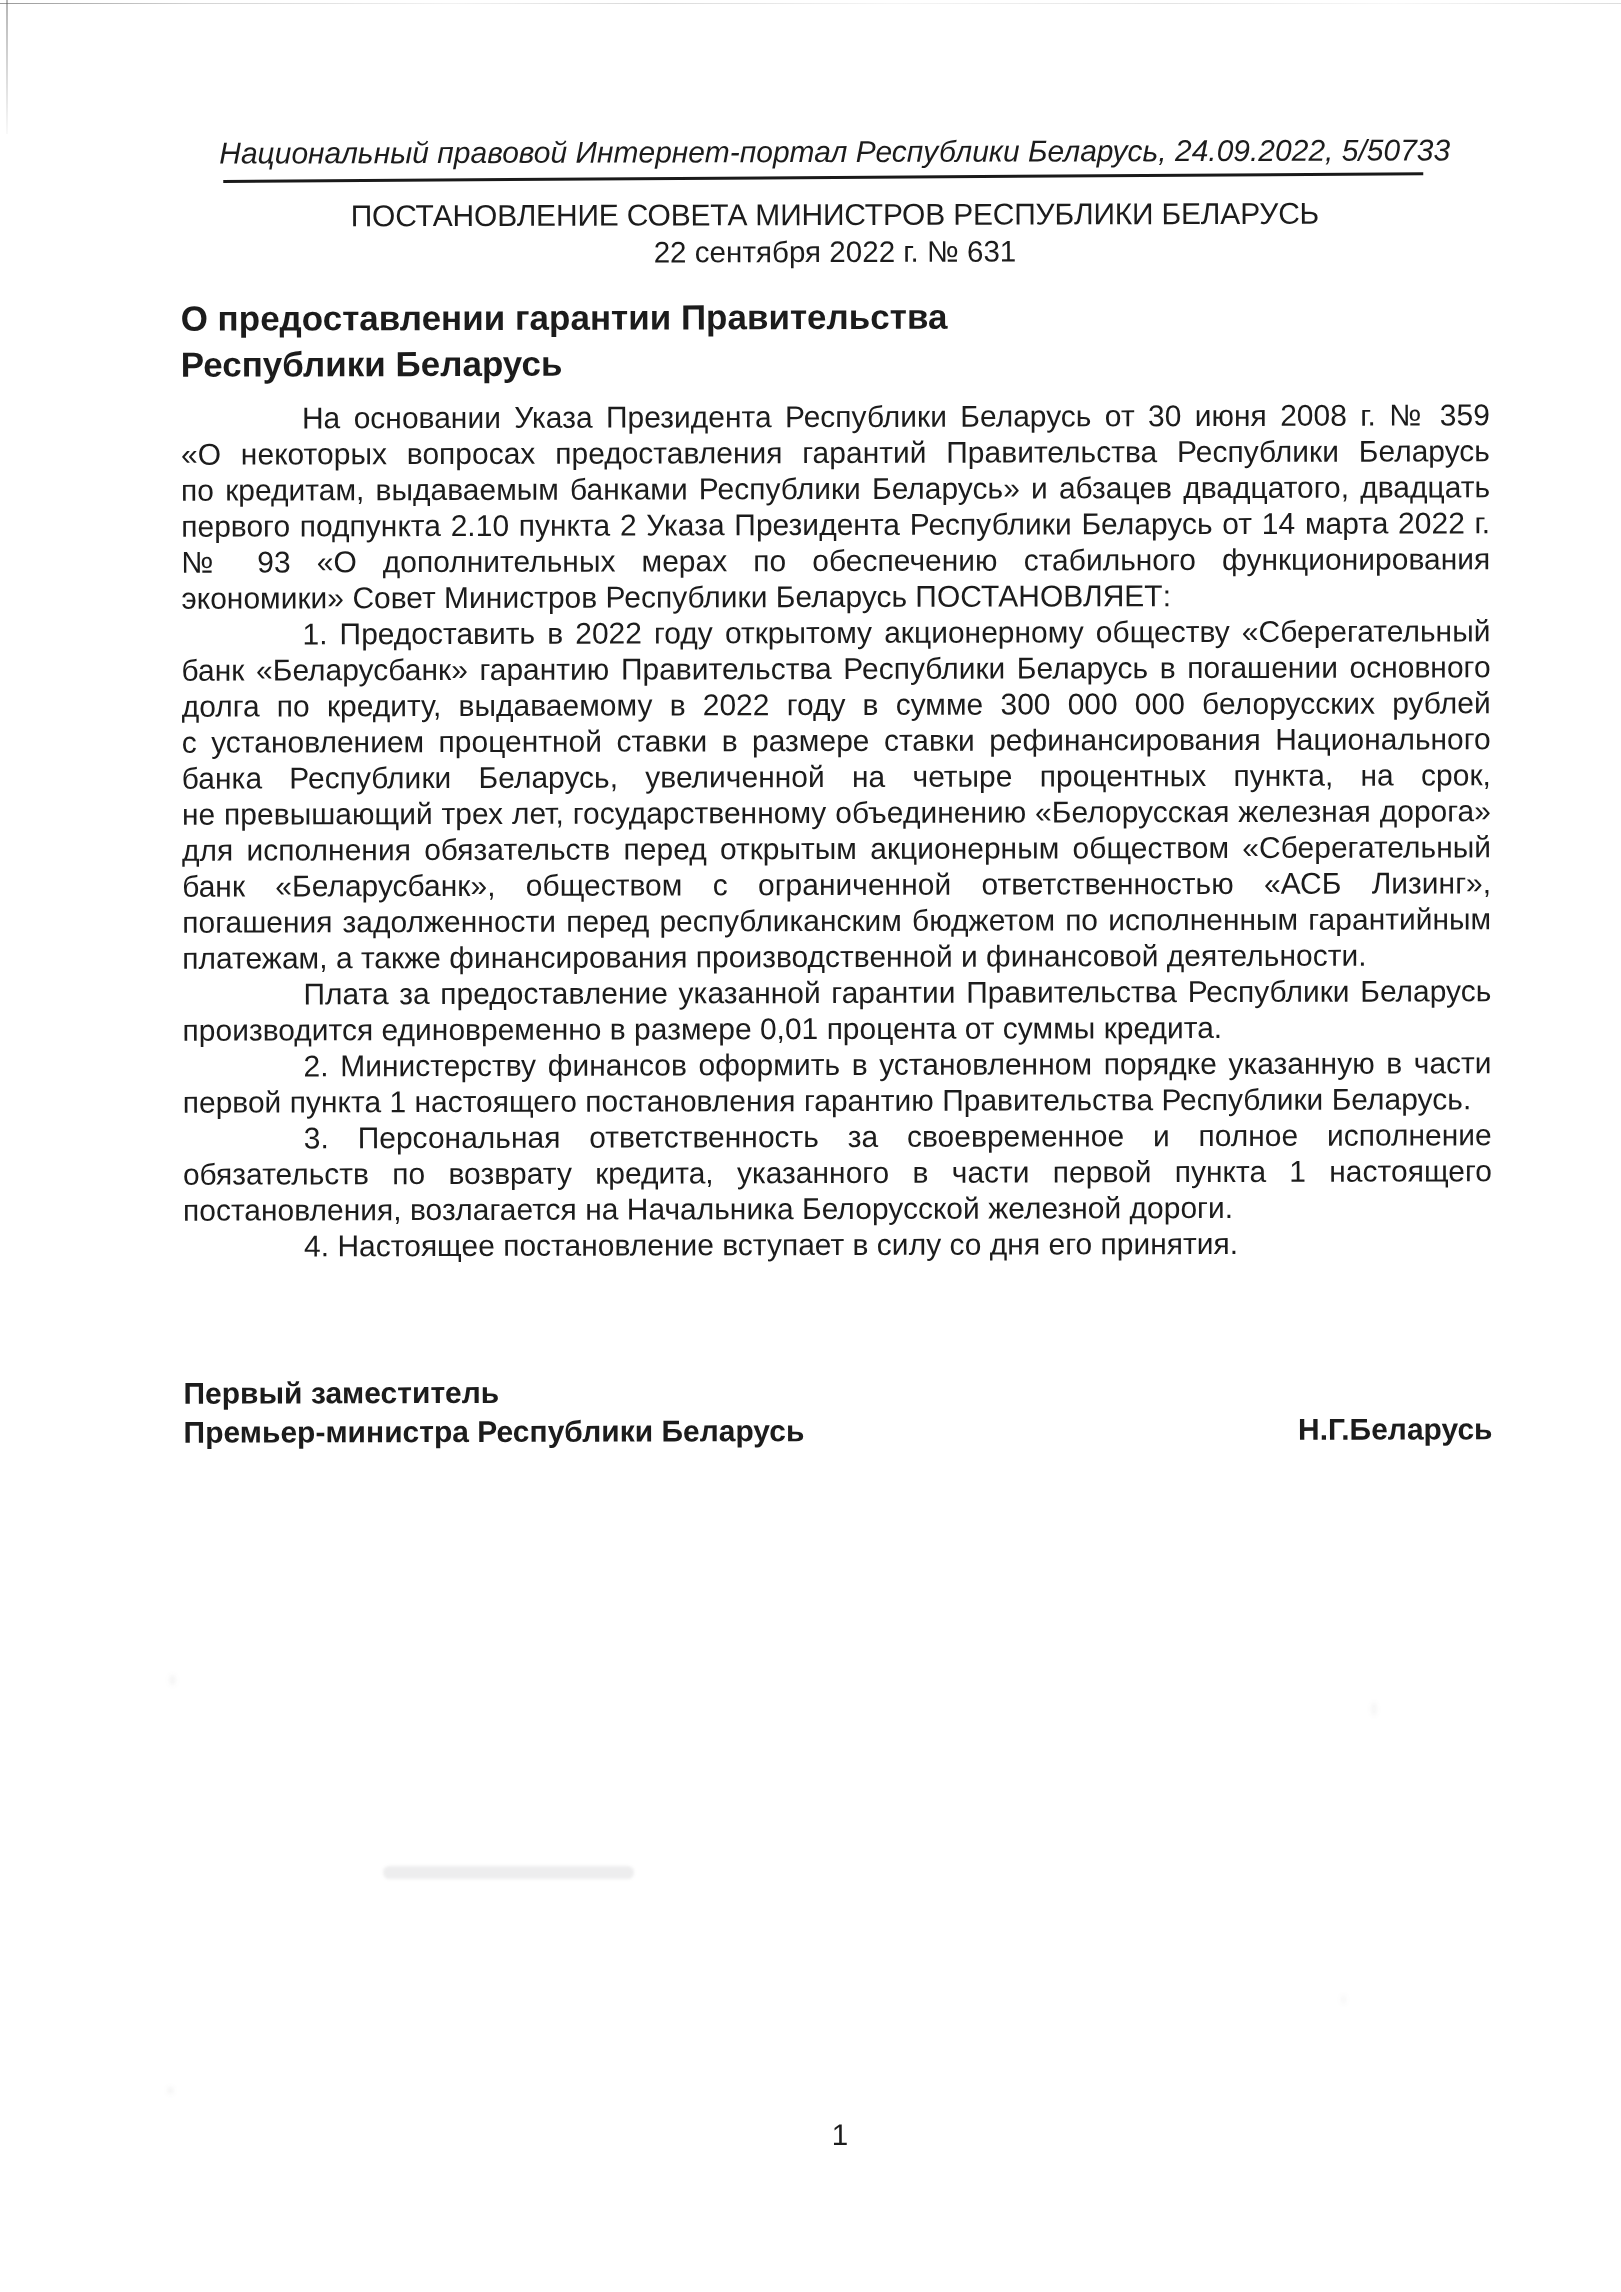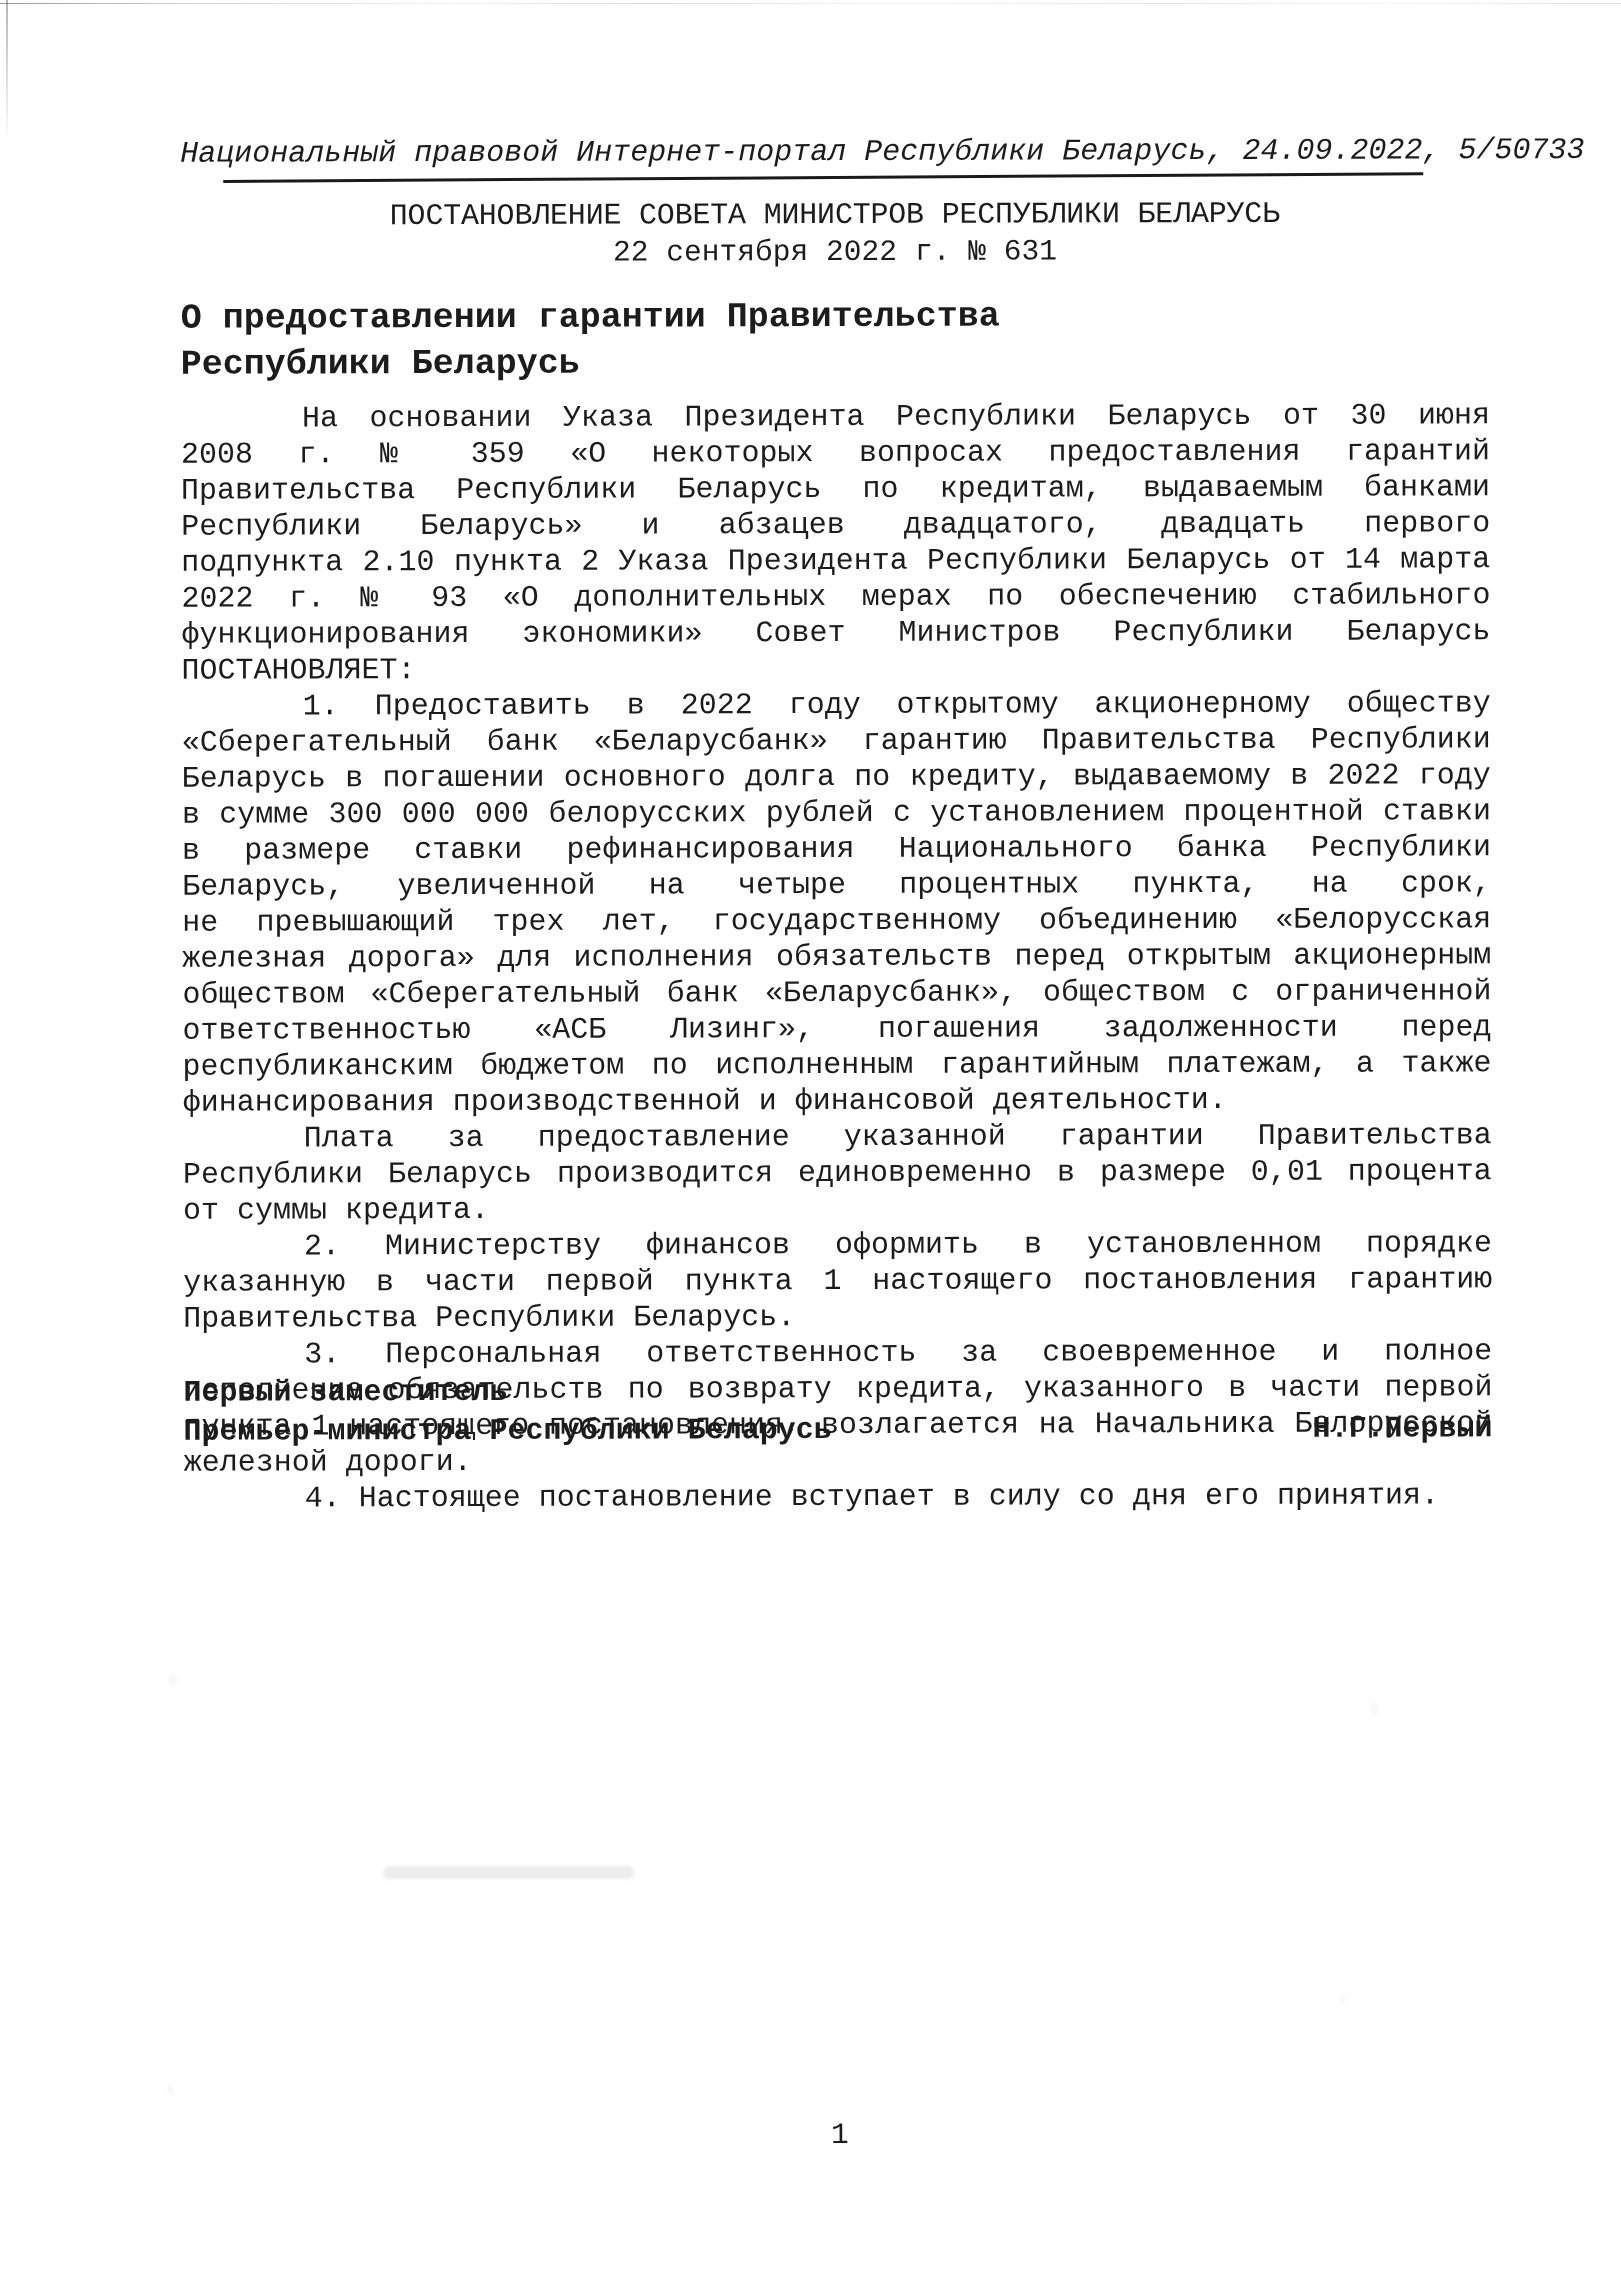--- a/index.html
+++ b/index.html
@@ -6,21 +6,21 @@
     margin: 0;
     padding: 0;
     background: #ffffff;
   }
   .page {
     position: relative;
     width: 1621px;
     height: 2293px;
     background: #ffffff;
     color: #1c1c1c;
-    font-family: Liberation Mono, monospace;
+    font-family: Liberation Sans, sans-serif;
     overflow: hidden;
   }
   .content {
     position: absolute;
     left: 181px;
     top: 0;
     width: 1309px;
     height: 2293px;
     transform: rotate(-0.15deg);
     transform-origin: 50% 20%;
@@ -186,20 +186,20 @@
       <p>2.&nbsp;Министерству финансов оформить в&nbsp;установленном порядке указанную в&nbsp;части первой пункта&nbsp;1 настоящего постановления гарантию Правительства Республики Беларусь.</p>
       <p>3.&nbsp;Персональная ответственность за&nbsp;своевременное и&nbsp;полное исполнение обязательств по&nbsp;возврату кредита, указанного в&nbsp;части первой пункта&nbsp;1 настоящего постановления, возлагается на&nbsp;Начальника Белорусской железной дороги.</p>
       <p>4.&nbsp;Настоящее постановление вступает в&nbsp;силу со&nbsp;дня его принятия.</p>
     </div>
 
     <div class="signature">
       <div>
         <div>Первый заместитель</div>
         <div>Премьер-министра Республики Беларусь</div>
       </div>
-      <div>Н.Г.Первый</div>
+      <div>Н.Г.Беларусь</div>
     </div>
 
     <div class="page-number">1</div>
 
   </div>
 </div>
 
 
 </body></html>

